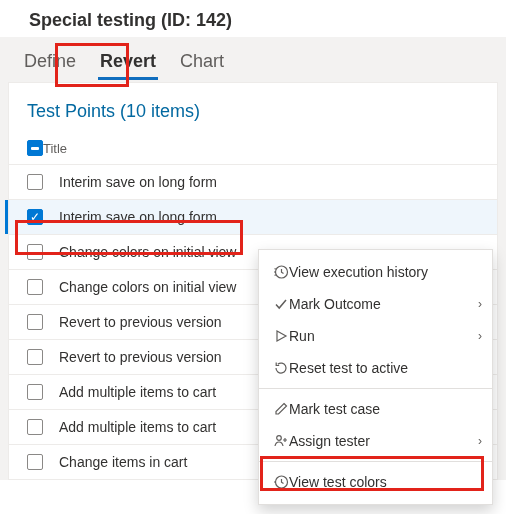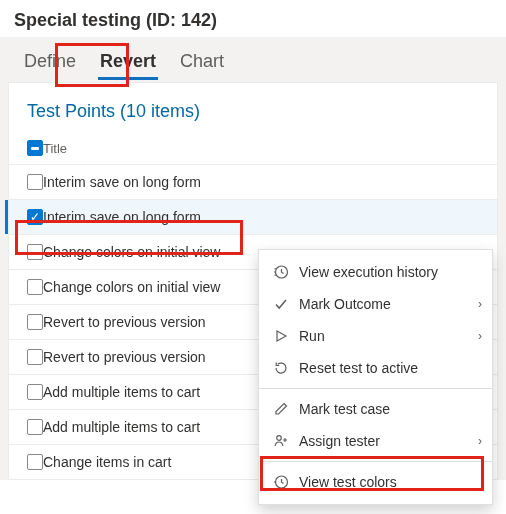--- a/index.html
+++ b/index.html
@@ -10,20 +10,21 @@
     background: #fff;
     width: 506px;
     height: 514px;
     overflow: hidden;
     position: relative;
   }
   .header {
     padding: 10px 14px 6px 14px;
     font-size: 18px;
     font-weight: 600;
+    margin-left: 15px;
   }
   .tabs-wrap {
     background: #f3f2f1;
     padding: 6px 4px 0  4px;
     position: relative;
   }
   .tabs {
     display: flex;
     gap: 0;
     padding-left: 8px;
@@ -94,21 +95,21 @@
     background:#0078d4;
     border-color:#0078d4;
     color:#fff;
     font-size:12px;
     line-height:1;
   }
   .rows { }
   .row {
     display:flex;
     align-items:center;
-    gap:0;
+    gap:16px;
     padding:9px 18px;
     border-top:1px solid #edebe9;
     font-size:14px;
     color:#323130;
     position:relative;
   }
   .row.sel {
     background:#eff6fc;
   }
   .row.sel::before{
@@ -124,21 +125,20 @@
     width:235px;
     background:#fff;
     border:1px solid #e1dfdd;
     box-shadow:0 6px 14px rgba(0,0,0,.18);
     padding:6px 0;
     z-index:40;
   }
   .ctx-item{
     display:flex;
     align-items:center;
-    gap:10px;
     padding:8px 14px;
     font-size:14px;
     color:#323130;
     cursor:pointer;
     position:relative;
   }
   .ctx-sep{
     height:1px;
     background:#e1dfdd;
     margin:4px 0;

